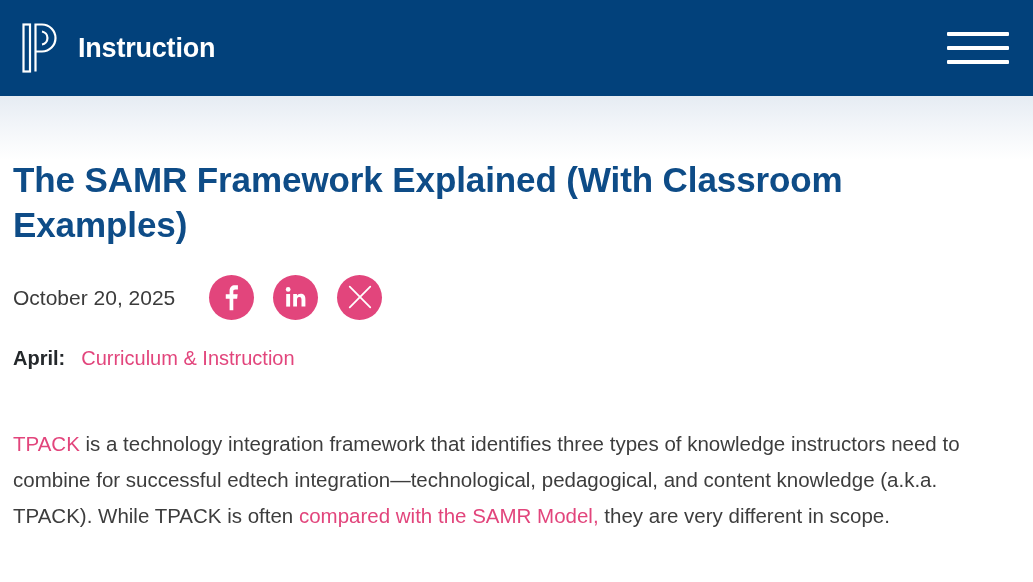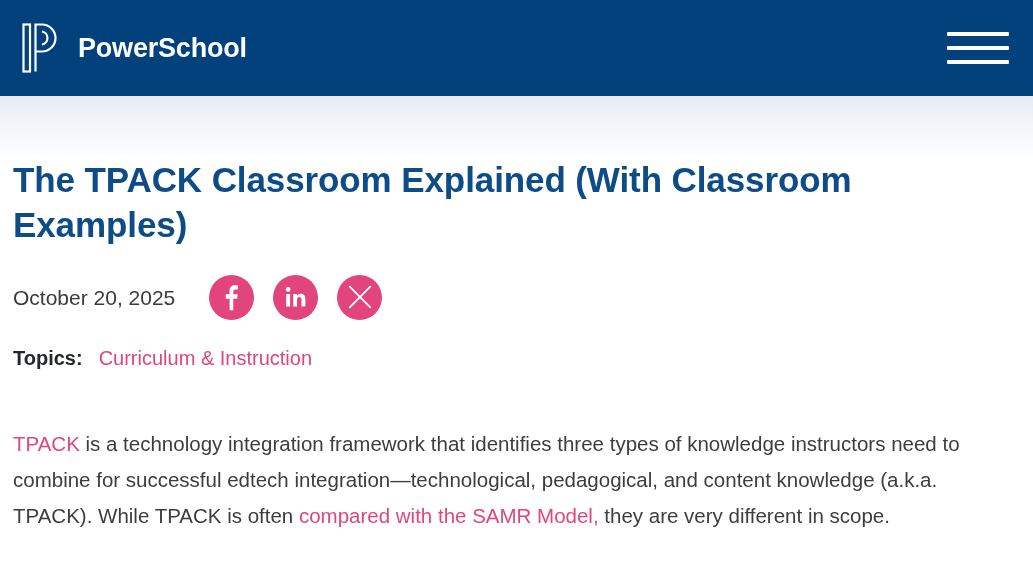--- a/index.html
+++ b/index.html
@@ -162,36 +162,36 @@
     <span class="brand-mark">
       <svg class="brand-mark" viewBox="0 0 42 50" xmlns="http://www.w3.org/2000/svg">
 
         <rect x="1.5" y="1.5" width="6.5" height="47" fill="none" stroke="#ffffff" stroke-width="2.2"></rect>
 
         <path d="M13.5 48.5 L13.5 1.5 L20 1.5 A13.5 13.5 0 0 1 20 28.5 L13.5 28.5" fill="none" stroke="#ffffff" stroke-width="2.2" stroke-linejoin="miter"></path>
 
         <path d="M20 8.5 A6.6 6.6 0 0 1 20 21.5" fill="none" stroke="#ffffff" stroke-width="2.2"></path>
       </svg>
     </span>
-    <span class="brand-name">PowerSchool</span>
+    <span class="brand-name">Instruction</span>
   </a>
 
   <button class="menu-button" aria-label="Menu">
     <span class="bar"></span>
     <span class="bar"></span>
     <span class="bar"></span>
   </button>
 
 </header>
 
 <div class="header-fade"></div>
 
 <main class="content">
 
-  <h1 class="page-title">The TPACK Classroom Explained (With Classroom Examples)</h1>
+  <h1 class="page-title">The SAMR Framework Explained (With Classroom Examples)</h1>
 
   <div class="meta-row">
 
     <span class="post-date">October 20, 2025</span>
 
     <div class="social-list">
 
       <a class="social-link" href="#" aria-label="Share on Facebook">
         <span>
           <svg width="27" height="27" viewBox="0 0 24 24" xmlns="http://www.w3.org/2000/svg">
@@ -218,18 +218,18 @@
               <line x1="20.8" y1="3.2" x2="3.2" y2="20.8"></line>
             </g>
           </svg>
         </span>
       </a>
 
     </div>
   </div>
 
   <div class="topics-row">
-    <span class="topics-label">Topics:</span><a class="topics-link" href="#">Curriculum &amp; Instruction</a>
+    <span class="topics-label">April:</span><a class="topics-link" href="#">Curriculum &amp; Instruction</a>
   </div>
 
   <p class="body-copy"><a class="inline-link" href="#">TPACK</a><span> is a technology integration framework that identifies three types of knowledge instructors need to combine for successful edtech integration—technological, pedagogical, and content knowledge (a.k.a. TPACK). While TPACK is often </span><a class="inline-link" href="#">compared with the SAMR Model,</a><span> they are very different in scope.</span></p>
 
 </main>
 
 </body></html>

